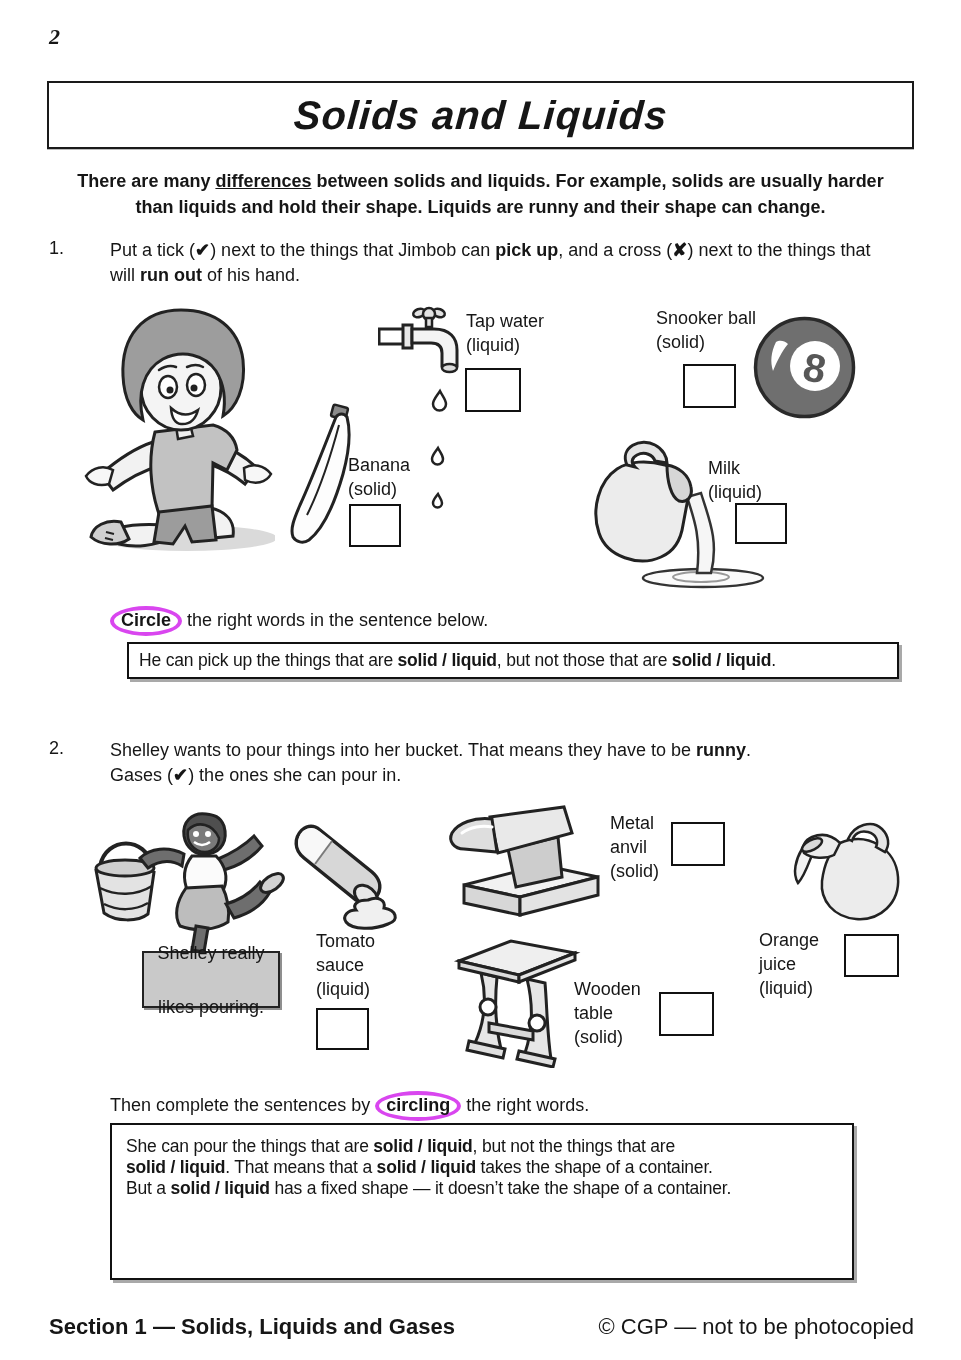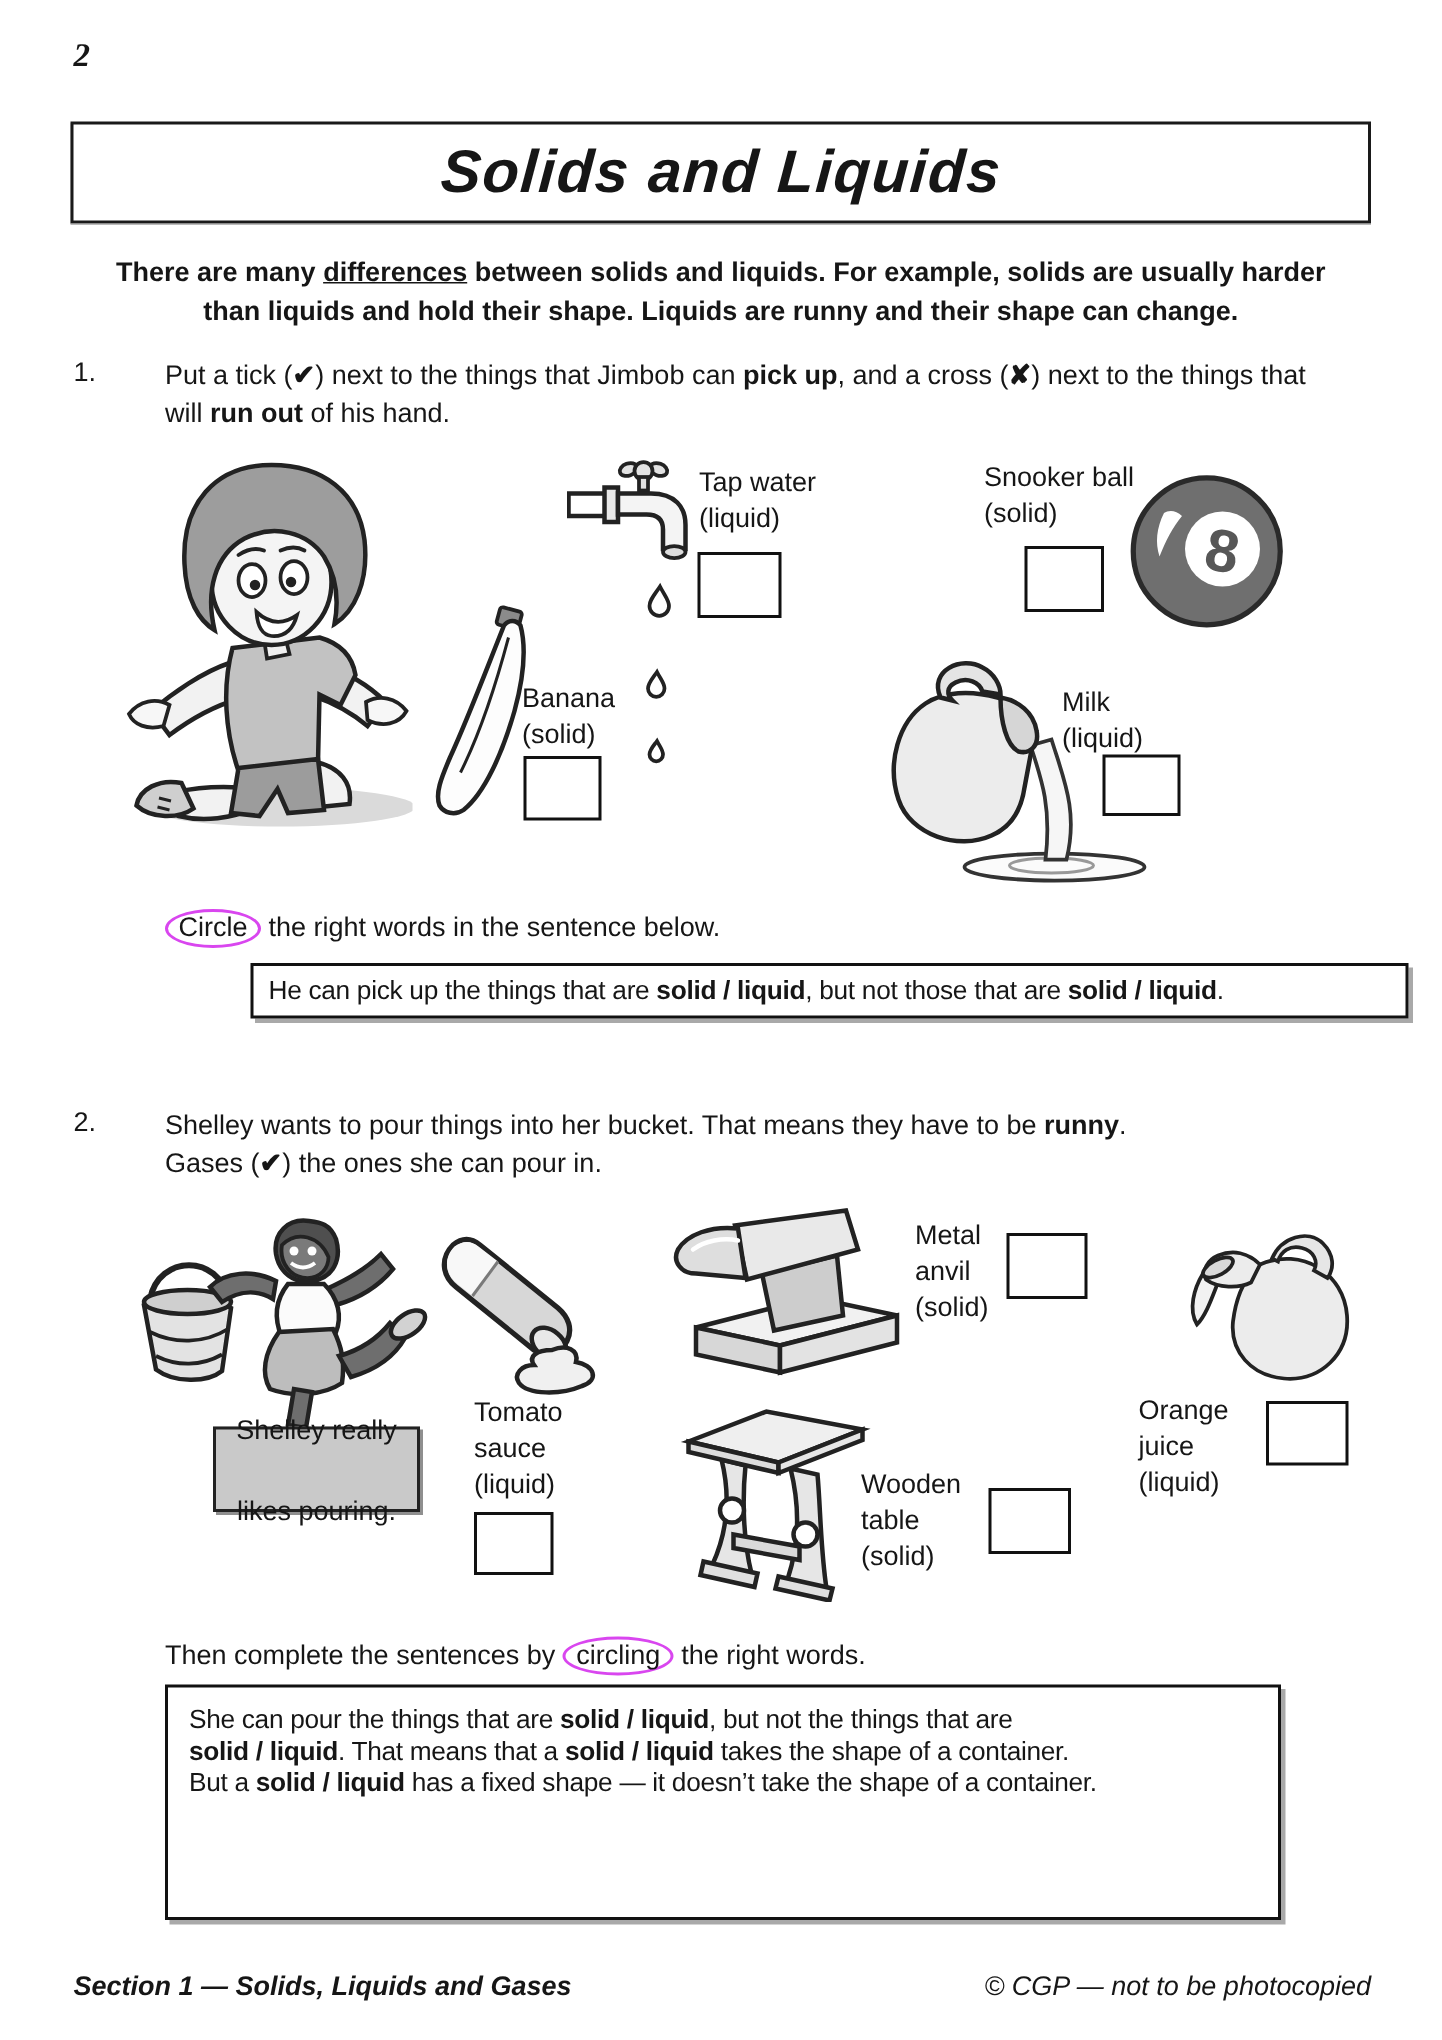--- a/index.html
+++ b/index.html
@@ -14,35 +14,35 @@
   .title-box{
     left:47px;top:81px;width:863px;height:64px;border:2px solid #1a1a1a;
     display:flex;align-items:center;justify-content:center;box-shadow:0 1px 0 #bbb;
   }
   .title-text{font-size:40px;font-weight:bold;font-style:italic;letter-spacing:1px;transform:skewX(-4deg);}
   .intro{left:0;top:168px;width:961px;text-align:center;font-weight:bold;font-size:18px;line-height:26px;}
   .qnum{font-size:18px;}
   .qtext{font-size:18px;line-height:25px;}
   .lbl{font-size:18px;line-height:24px;}
   .chk{position:absolute;border:2px solid #111;background:#fff;}
-  .oval{display:inline-block;border:2px solid #d946ef;border-radius:50%;padding:0 7px 1px;line-height:21px;}
+  .oval{display:inline-block;border:4px solid #d946ef;border-radius:50%;padding:0 7px 1px;line-height:21px;font-weight:bold;}
   .ansbox{
     border:2px solid #111;background:#fff;box-shadow:3px 3px 0 #a9a9a9;
     font-size:17.5px;letter-spacing:-0.2px;
   }
-  .ansbox1{left:127px;top:642px;width:748px;height:33px;line-height:33px;padding:0 10px;white-space:nowrap;margin-left:40px;}
+  .ansbox1{left:127px;top:642px;width:748px;height:33px;line-height:33px;padding:0 10px;white-space:nowrap;}
   .ansbox2{left:110px;top:1123px;width:712px;height:131px;padding:11px 14px;
     display:flex;flex-direction:column;}
   .caption-box{
     left:142px;top:951px;width:134px;height:53px;background:#c9c9c9;border:2px solid #222;
     display:flex;flex-direction:column;align-items:center;justify-content:center;
     font-size:18px;line-height:24px;box-shadow:2px 2px 0 #8f8f8f;gap:30px;
   }
   .circ-line{font-size:18px;line-height:25px;}
-  .footer{font-style:italic;font-size:18px;}
+  .footer{font-size:22px;}
   .footer-left{font-weight:bold;}
 </style>
 </head>
 <body>
 
 <div class="page">
 
   <div class="abs page-num" style="left:49px;top:24px;">2</div>
 
   <div class="abs title-box">

